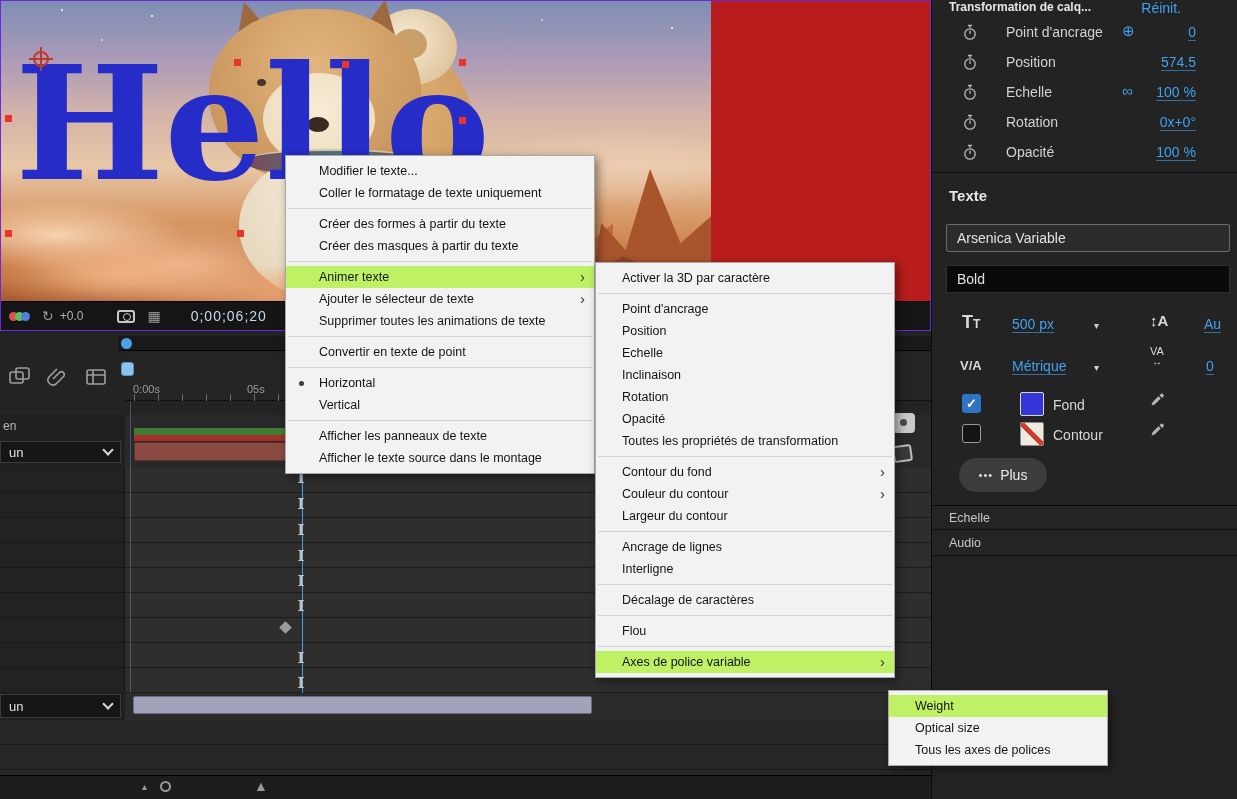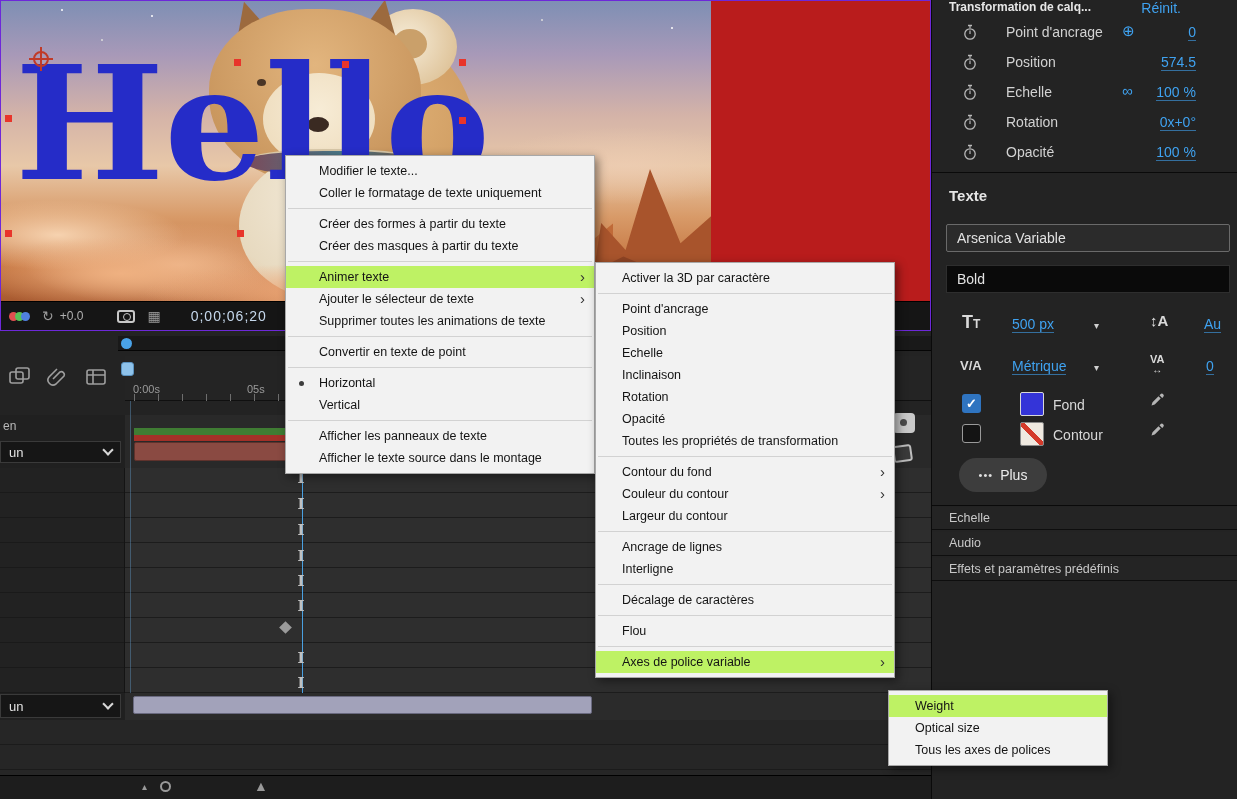--- a/index.html
+++ b/index.html
@@ -108,21 +108,21 @@
   .style-field{position:absolute;left:14px;top:265px;width:284px;height:28px;background:#0a0a0a;border:1px solid #2e2e2e;display:flex;align-items:center;padding:0 10px;font-size:14px;color:#e2e2e2;cursor:pointer}
   .tticon{position:absolute;left:30px;top:312px;color:#dadada;font-weight:700;cursor:pointer}
   .tticon .t1{font-size:18px}.tticon .t2{font-size:12px}
   .hotval{font-size:14px;color:#3fa2f0;border-bottom:1px solid rgba(63,162,240,.6);cursor:ew-resize}
   .fsize{position:absolute;left:80px;top:316px}
   .caret{position:absolute;font-size:10px;color:#d0d0d0;cursor:pointer}
   .lead-ico{position:absolute;left:218px;top:312px;color:#dadada;font-size:15px;font-weight:700;cursor:pointer}
   .auto-lead{position:absolute;left:272px;top:316px}
   .kern-ico{position:absolute;left:28px;top:358px;color:#dadada;font-size:13px;font-weight:700;cursor:pointer}
   .kern-val{position:absolute;left:80px;top:358px}
-  .track-ico{position:absolute;left:218px;top:354px;color:#dadada;font-size:11px;font-weight:700;text-align:center;line-height:1;cursor:pointer}
+  .track-ico{position:absolute;left:218px;top:346px;color:#dadada;font-size:11px;font-weight:400;text-align:center;line-height:1;cursor:pointer}
   .track-ico .arr2{display:block;font-size:10px}
   .track-val{position:absolute;left:274px;top:358px}
   .chk{position:absolute;left:30px;width:19px;height:19px;border-radius:3px;cursor:pointer}
   .chk.on{background:#2f74c0;color:#fff;font-size:13px;font-weight:700;text-align:center;line-height:19px}
   .chk.off{background:#141414;border:1.5px solid #9a9a9a}
   .swatch{position:absolute;left:88px;width:24px;height:24px;border-radius:2px;cursor:pointer}
   .swatch.fill{background:#3434d8;border:1.5px solid #d8d8d8}
   .swatch.stroke{background:linear-gradient(45deg,transparent 42%,#d43a2a 42% 58%,transparent 58%),#efe9e0;border:1.5px solid #8a8a8a}
   .swlabel{position:absolute;left:121px;font-size:14px;color:#d8d8d8}
   .dropper{position:absolute;left:218px;cursor:pointer}
@@ -366,23 +366,20 @@
     <span class="plus-lbl">Plus</span>
   </div>
 
   <div class="hr-dark" style="top:505px"></div>
   <div class="collapsed" style="top:507px;height:23px">
       <span>Echelle</span>
     </div>
   <div class="collapsed" style="top:532px;height:24px">
       <span>Audio</span>
     </div>
-  <div class="collapsed" style="top:558px;height:23px">
-      <span>Effets et paramètres prédéfinis</span>
-    </div>
 </div>
 
 <div class="menu menu-main">
   <div class="mi"><span>Modifier le texte...</span></div>
   <div class="mi"><span>Coller le formatage de texte uniquement</span></div>
   <div class="msep"></div>
   <div class="mi"><span>Créer des formes à partir du texte</span></div>
   <div class="mi"><span>Créer des masques à partir du texte</span></div>
   <div class="msep"></div>
   <div class="mi hl"><span>Animer texte</span><span class="arr">›</span></div>

